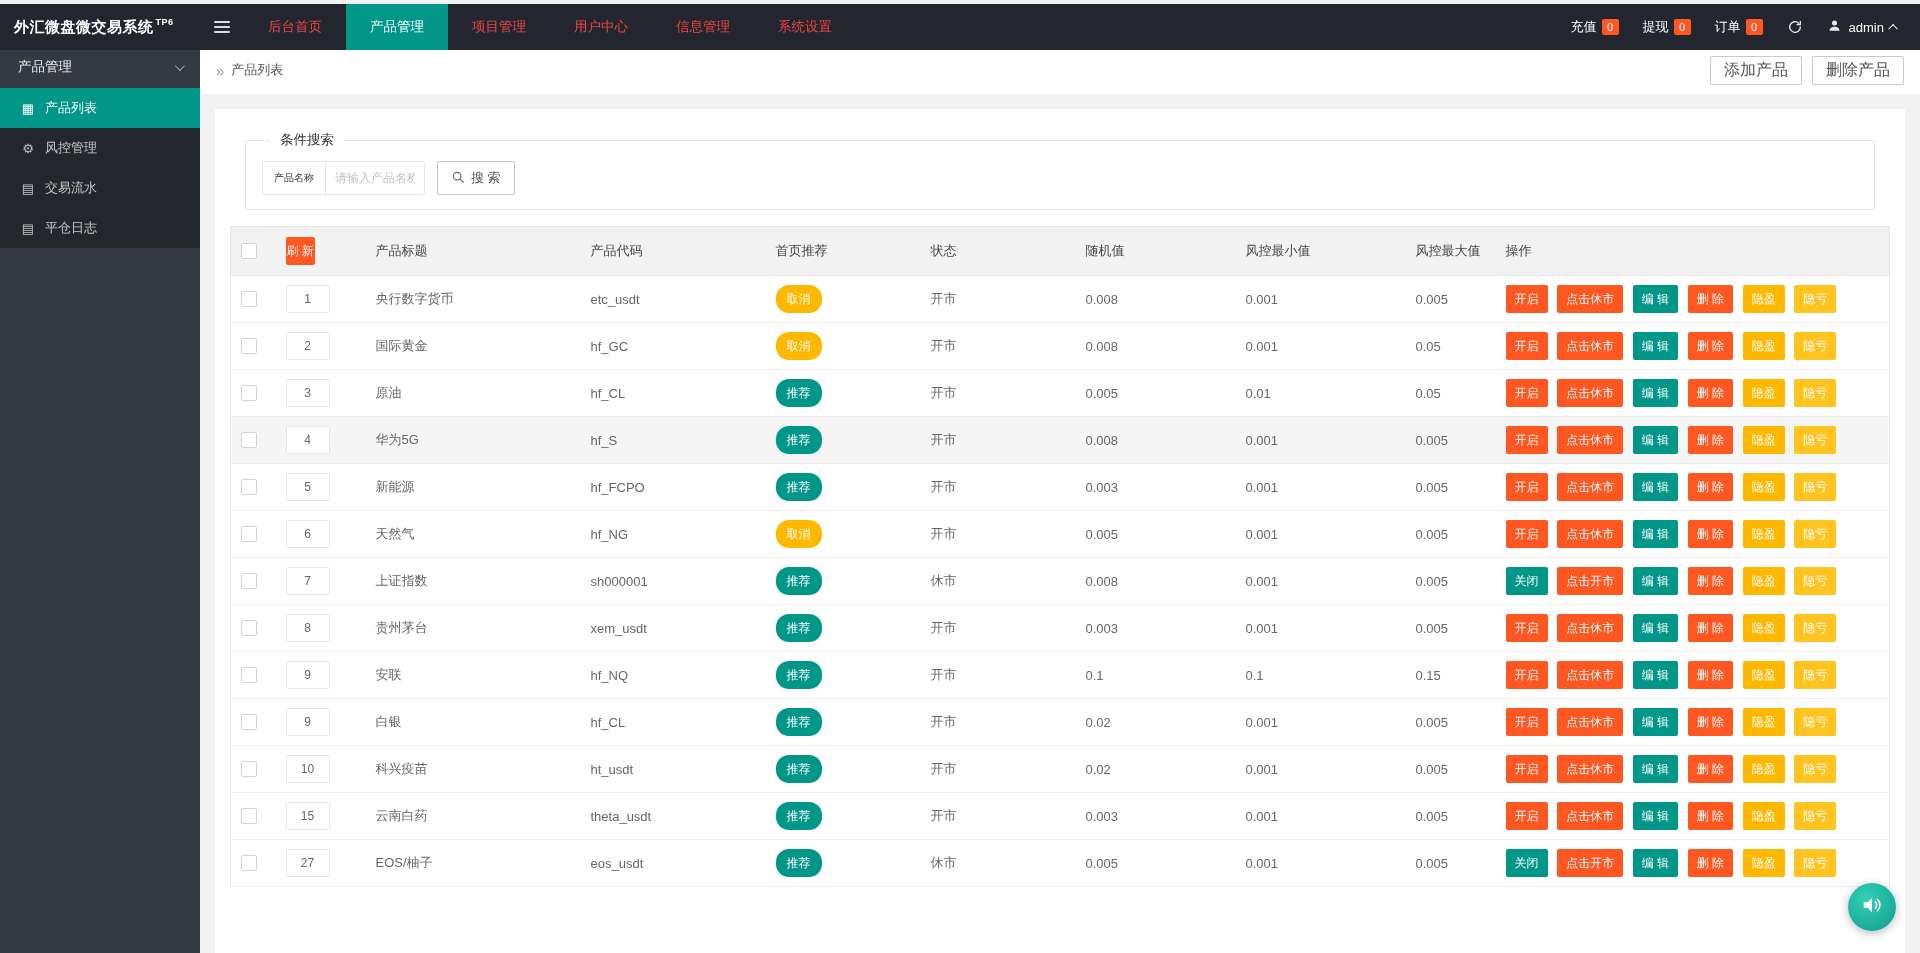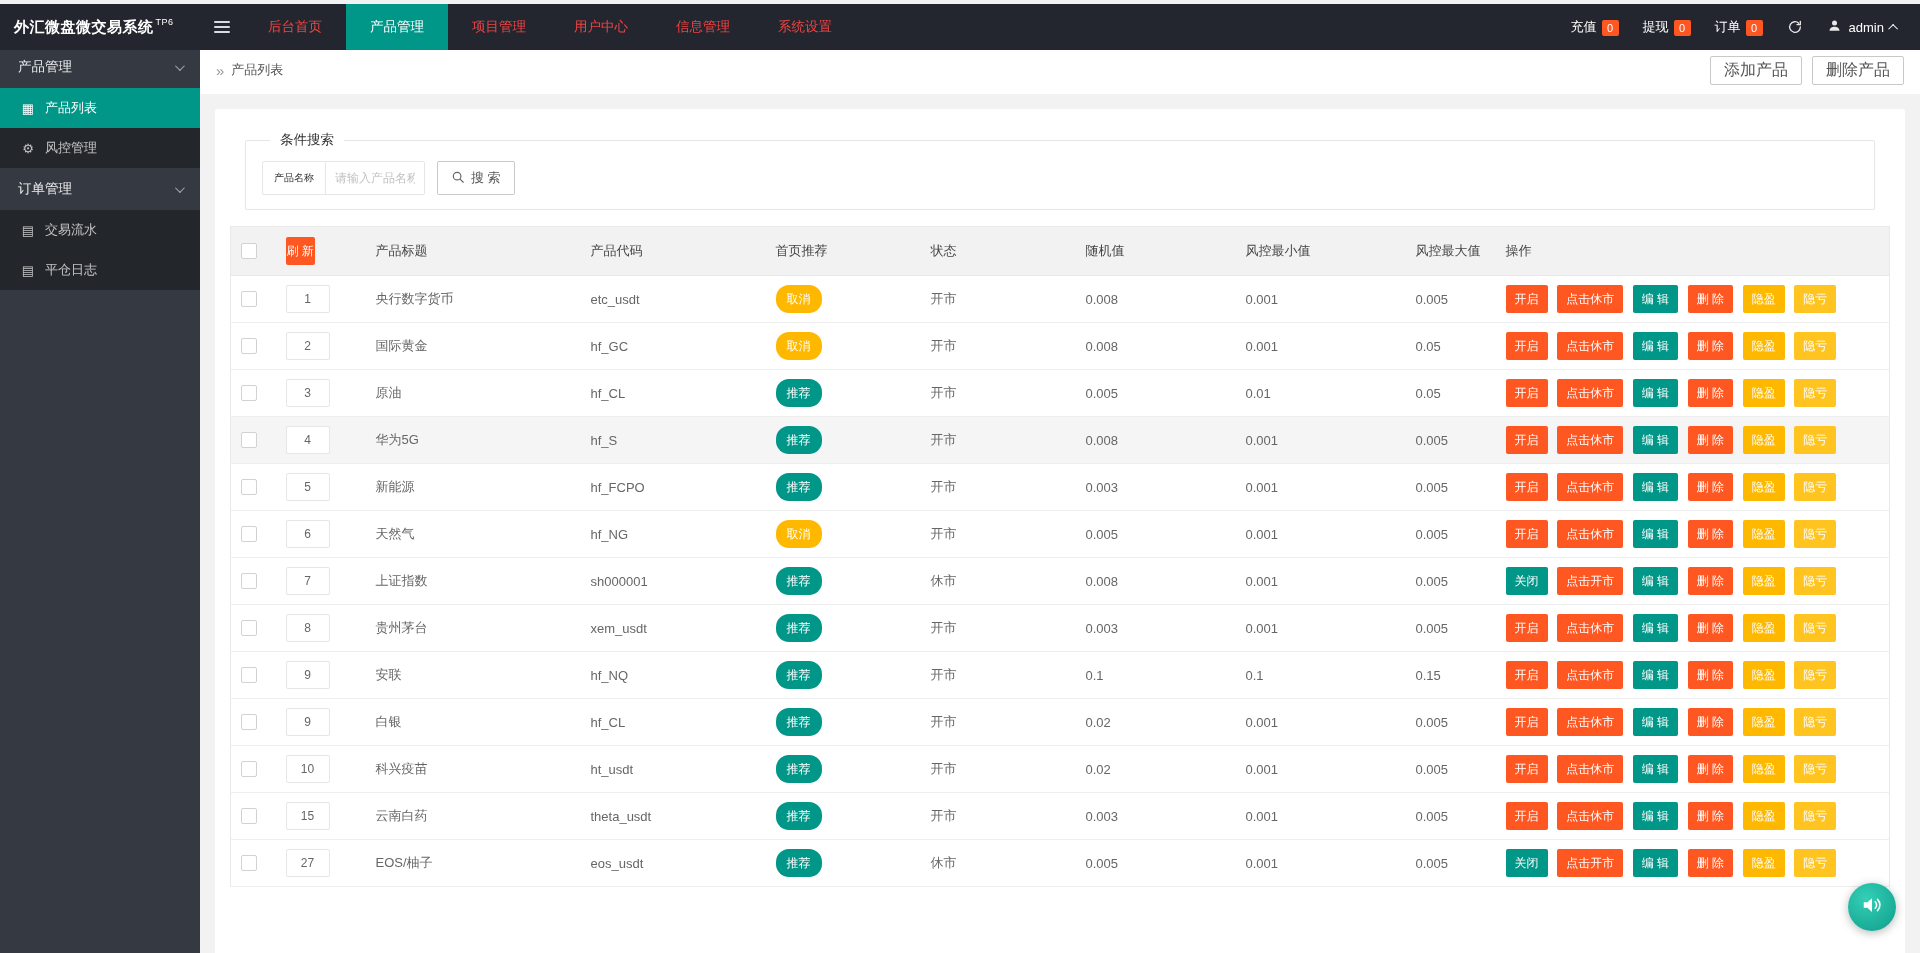--- a/index.html
+++ b/index.html
@@ -6,29 +6,29 @@
     --accent:#009688; --danger:#FF5722; --warn:#FFB800; --loss:#FFC420;
     --navbar_bg:#23262E; --sidebar_bg:#353941; --sidebar_child_bg:#23262B; --page_bg:#F2F2F2;
   }
   *{box-sizing:border-box;margin:0;padding:0;font-family:"Liberation Sans","DejaVu Sans",sans-serif}
   body{width:1920px;height:953px;overflow:hidden;background:var(--page_bg);position:relative}
   button{font-family:inherit}
 
   
   .topbar{position:fixed;top:4px;left:0;right:0;height:46px;background:var(--navbar_bg);display:flex;align-items:stretch;z-index:20;color:#fff}
   .logo{width:200px;display:flex;align-items:center;padding-left:14px;font-size:15px;font-weight:bold;letter-spacing:.5px;flex-shrink:0}
-  .logo sup{font-size:9px;margin-left:2px;transform:translateY(-5px);font-weight:normal}
+  .logo sup{font-size:9px;margin-left:2px;transform:translateY(-5px);font-weight:bold}
   .hamburger{width:44px;display:flex;flex-direction:column;align-items:center;justify-content:center;gap:3px;cursor:pointer}
   .hamburger .bar{width:16px;height:2px;background:#d8dbe0;border-radius:1px}
   .topnav{display:flex;align-items:stretch}
   .topnav-item{display:flex;align-items:center;padding:0 24px;font-size:13.5px;color:#ef4444;cursor:pointer;text-decoration:none}
   .topnav-item.active{background:var(--accent);color:#fff}
   .topbar-right{margin-left:auto;display:flex;align-items:center;gap:24px;padding-right:22px;font-size:13px}
   .stats{display:flex;align-items:center;gap:24px}
-  .stat{display:flex;align-items:flex-end;gap:5px;cursor:pointer}
+  .stat{display:flex;align-items:center;gap:5px;cursor:pointer}
   .badge-count{background:var(--danger);color:#fff;font-size:11px;min-width:17px;height:16px;line-height:16px;border-radius:2px;text-align:center;padding:0 5px}
   .icon-btn{display:flex;align-items:center;cursor:pointer}
   .user{display:flex;align-items:center;gap:7px;cursor:pointer}
   .chev{display:inline-block;width:7px;height:7px}
   .chev-up{border-left:1.5px solid #fff;border-top:1.5px solid #fff;transform:rotate(45deg) translateY(2px)}
   .chev-down{border-right:1.5px solid #a7acb5;border-bottom:1.5px solid #a7acb5;transform:rotate(45deg) translateY(-2px)}
 
   
   .sidebar{position:fixed;top:46px;left:0;bottom:0;width:200px;background:var(--sidebar_bg);z-index:10}
   .side-group-header{height:42px;display:flex;align-items:center;justify-content:space-between;padding:0 18px;color:#ecedef;font-size:13.5px;cursor:pointer}
@@ -141,24 +141,20 @@
     <div class="side-children">
       <div class="side-item active">
         <span class="side-icon">▦</span>
         <span>产品列表</span>
       </div>
       <div class="side-item">
         <span class="side-icon">⚙</span>
         <span>风控管理</span>
       </div>
     </div>
-    <div class="side-group-header">
-      <span>订单管理</span>
-      <span class="chev chev-down"></span>
-    </div>
     <div class="side-children">
       <div class="side-item">
         <span class="side-icon">▤</span>
         <span>交易流水</span>
       </div>
       <div class="side-item">
         <span class="side-icon">▤</span>
         <span>平仓日志</span>
       </div>
     </div>

